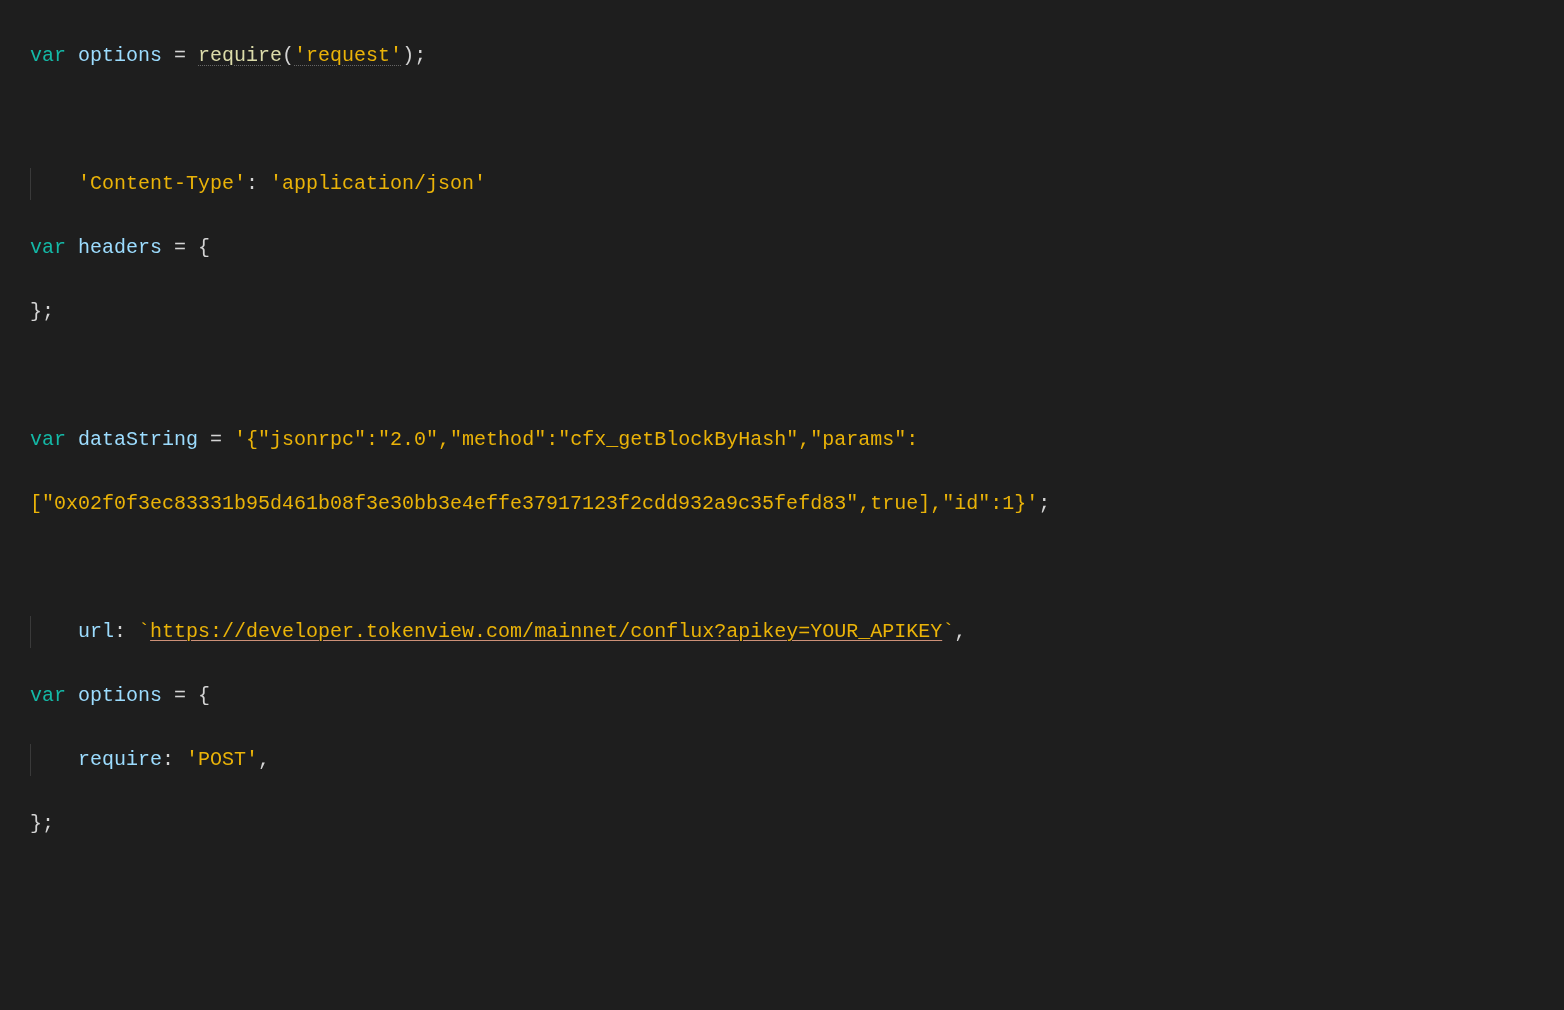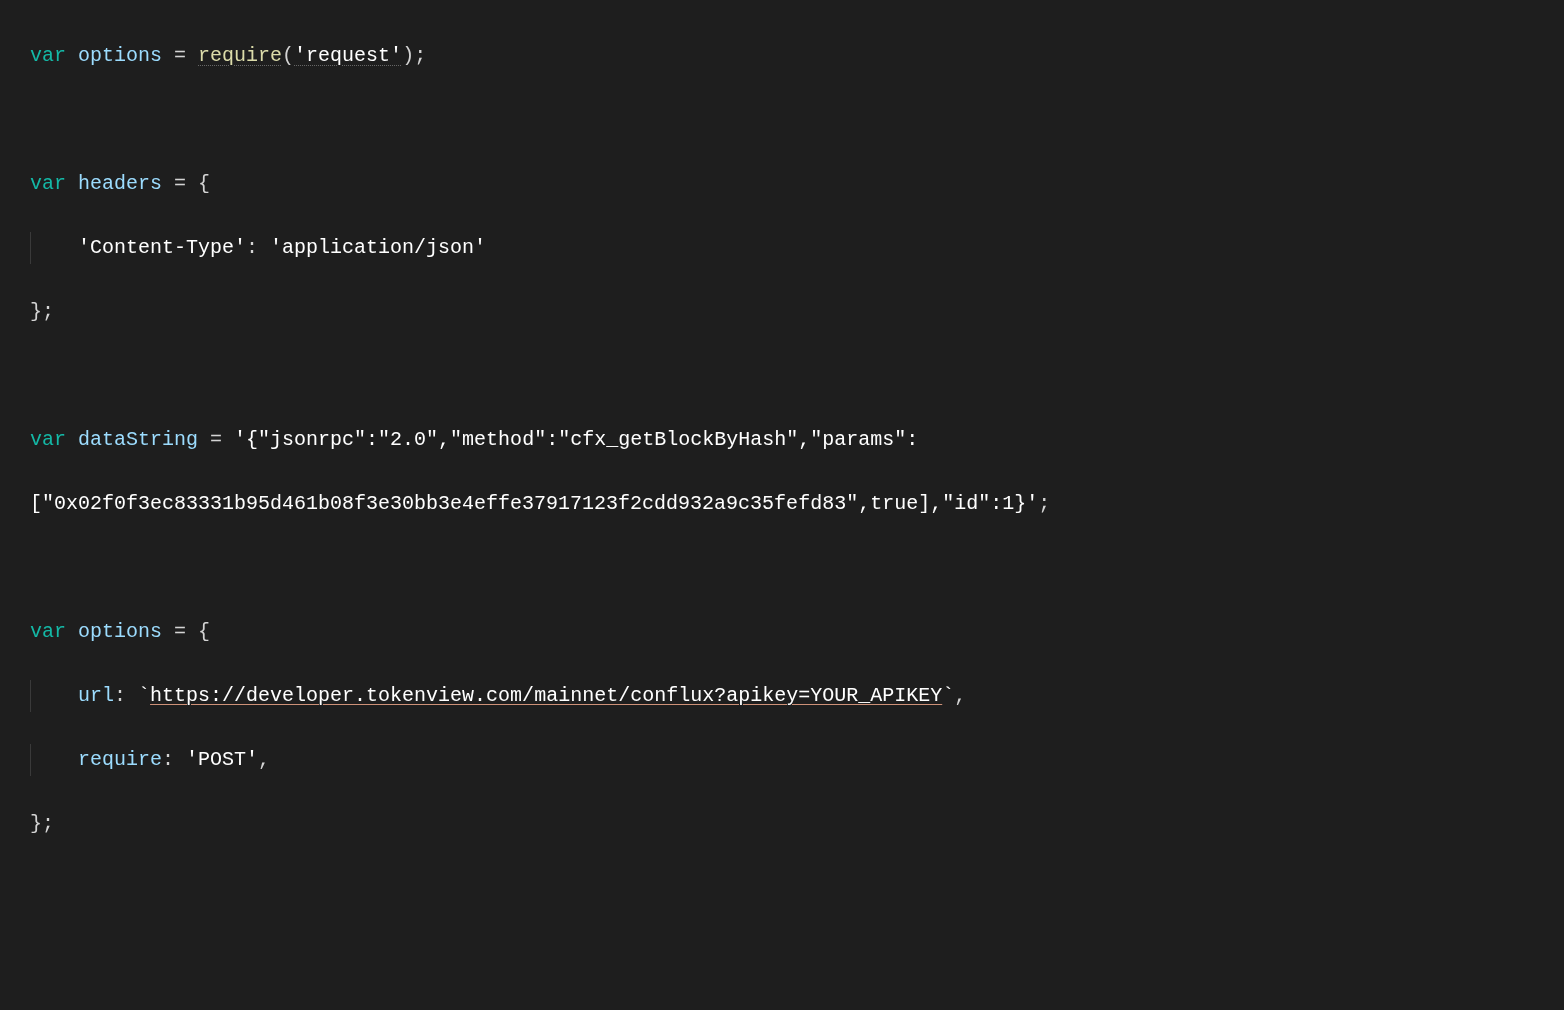--- a/index.html
+++ b/index.html
@@ -22,42 +22,42 @@
   .guide1, .guide2, .guide3 {
     display: inline-block;
     border-left: 1px solid #3a3a3a;
     height: 32px;
     vertical-align: top;
     position: absolute;
     top: 0;
   }
   .kw { color: #14b8a6; }
   .fn { color: #dcdcaa; text-align: right; }
-  .str { color: #ffffff; margin-top: 40px; }
+  .str { color: #eab308; margin-top: 40px; }
   .var { color: #9cdcfe; }
   .pl { color: #d4d4d4; }
   .dotted { text-decoration: underline dotted #666; text-decoration-thickness: 1px; text-underline-offset: 4px; }
   .uline { text-decoration: underline solid #ce9178; text-decoration-thickness: 1px; text-underline-offset: 3px; }
   .blank { height: 32px; }
 </style>
 </head>
 <body>
 
 <div class="editor">
 <div class="line"><span class="kw">var</span><span class="pl"> </span><span class="var">options</span><span class="pl"> = </span><span class="fn dotted">require</span><span class="pl">(</span><span class="str dotted">'request'</span><span class="pl">);</span></div>
 <div class="blank"></div>
+<div class="line"><span class="guide1" style="left:0"></span><span class="pl">    </span><span class="str">'Content-Type'</span><span class="pl">: </span><span class="str">'application/json'</span></div>
 <div class="line"><span class="kw">var</span><span class="pl"> </span><span class="var">headers</span><span class="pl"> = {</span></div>
-<div class="line"><span class="guide1" style="left:0"></span><span class="pl">    </span><span class="str">'Content-Type'</span><span class="pl">: </span><span class="str">'application/json'</span></div>
 <div class="line"><span class="pl">};</span></div>
 <div class="blank"></div>
 <div class="line"><span class="kw">var</span><span class="pl"> </span><span class="var">dataString</span><span class="pl"> = </span><span class="str">'{"jsonrpc":"2.0","method":"cfx_getBlockByHash","params":</span></div>
 <div class="line"><span class="str">["0x02f0f3ec83331b95d461b08f3e30bb3e4effe37917123f2cdd932a9c35fefd83",true],"id":1}'</span><span class="pl">;</span></div>
 <div class="blank"></div>
+<div class="line"><span class="guide1" style="left:0"></span><span class="pl">    </span><span class="var">url</span><span class="pl">: </span><span class="str">`</span><span class="str uline">https://developer.tokenview.com/mainnet/conflux?apikey=YOUR_APIKEY</span><span class="str">`</span><span class="pl">,</span></div>
 <div class="line"><span class="kw">var</span><span class="pl"> </span><span class="var">options</span><span class="pl"> = {</span></div>
-<div class="line"><span class="guide1" style="left:0"></span><span class="pl">    </span><span class="var">url</span><span class="pl">: </span><span class="str">`</span><span class="str uline">https://developer.tokenview.com/mainnet/conflux?apikey=YOUR_APIKEY</span><span class="str">`</span><span class="pl">,</span></div>
 <div class="line"><span class="guide1" style="left:0"></span><span class="pl">    </span><span class="var">require</span><span class="pl">: </span><span class="str">'POST'</span><span class="pl">,</span></div>
 <div class="line"><span class="pl">};</span></div>
 <div class="blank"></div>
 
 
 
 
 
 
 

